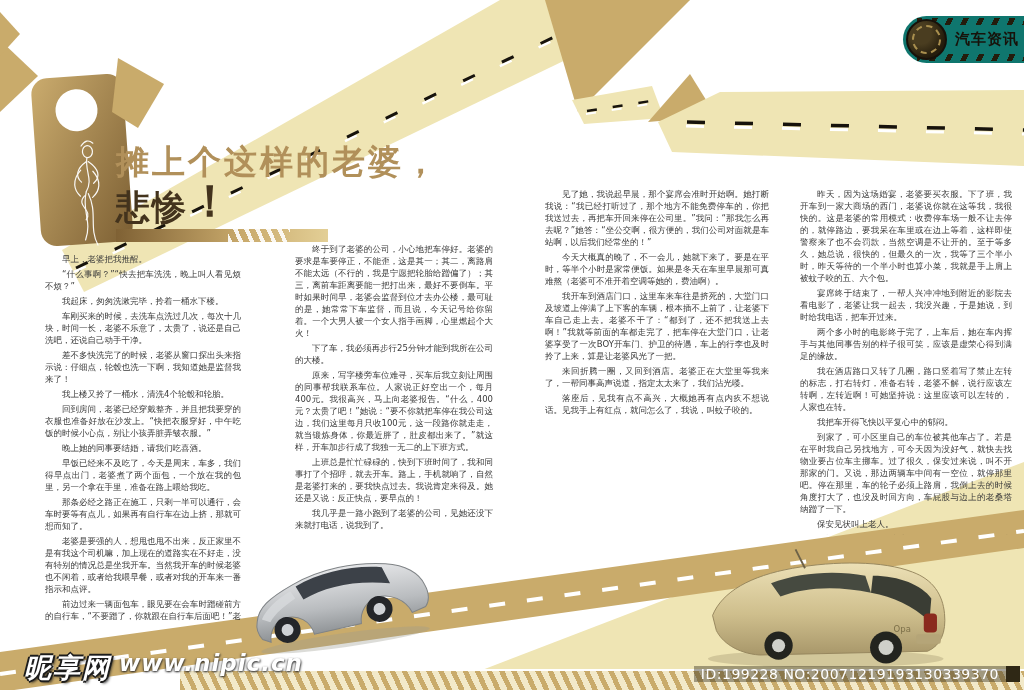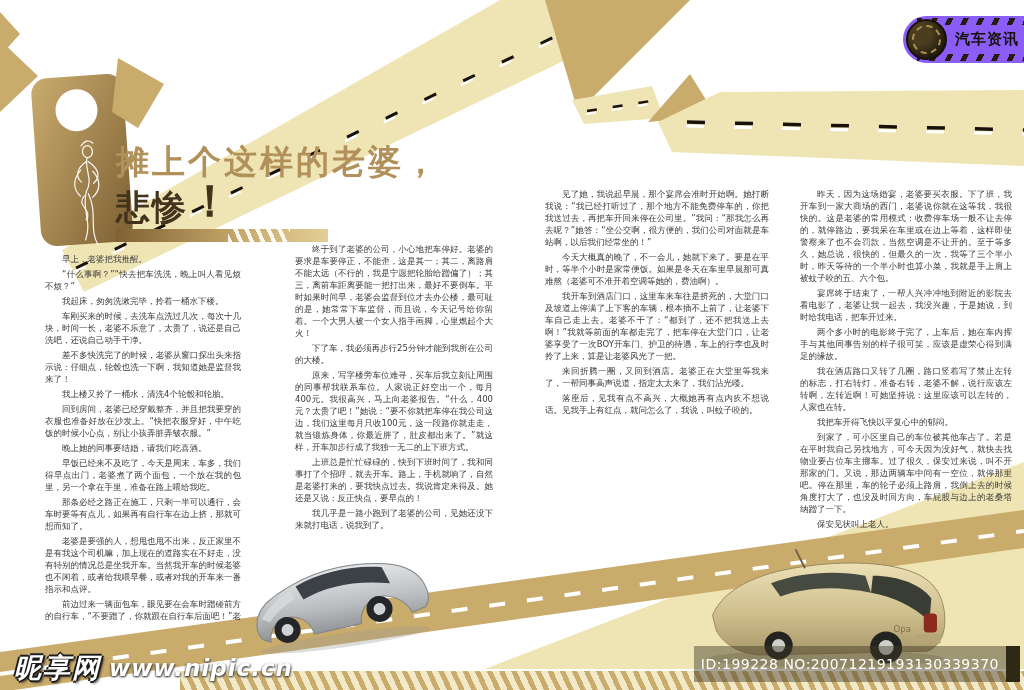--- a/index.html
+++ b/index.html
@@ -12,21 +12,21 @@
   #decor{position:absolute;left:0;top:0;width:1024px;height:690px;z-index:1;}
   
   .hatch-strip{
     position:absolute;left:180px;right:0;bottom:0;height:19px;z-index:2;
     background:repeating-linear-gradient(65deg,#c9ab6b 0 5px,#f2e9c9 5px 11px);
     border-top:2px solid #ffffff;
   }
   
   .badge{
     position:absolute;top:16px;right:0;width:121px;height:47px;z-index:3;
-    background:#8b5cf6;border-radius:24px 0 0 24px;
+    background:#0f766e;border-radius:24px 0 0 24px;
   }
   .badge .track{position:absolute;left:14px;right:0;height:7px;
     background:repeating-linear-gradient(115deg,#241c0c 0 5px,transparent 5px 14px);}
   .badge .track.top{top:2px;}
   .badge .track.bot{bottom:2px;}
   .badge .wheel{
     position:absolute;left:3px;top:3px;width:41px;height:41px;border-radius:50%;
     background:radial-gradient(circle at 35% 35%,#4a3d20 0 30%,#241c0c 70%);
     border:2px solid #17110a;box-sizing:border-box;
   }
@@ -57,37 +57,37 @@
   #col1{left:45px;top:253px;width:196px;height:370px;}
   #col2{left:257px;top:243px;width:198px;height:320px;margin-left:38px;}
   #col3{left:545px;top:188px;width:224px;height:322px;}
   #col4{left:800px;top:188px;width:212px;height:347px;}
   
   .car{position:absolute;z-index:4;}
   #car-silver{left:240px;top:548px;width:205px;height:105px;transform:rotate(-8deg);}
   #car-gold{left:676px;top:540px;width:290px;height:132px;}
   
   .watermark{
-    position:absolute;left:14px;bottom:4px;z-index:6;display:flex;align-items:center;gap:8px;
+    position:absolute;left:24px;bottom:4px;z-index:6;display:flex;align-items:flex-start;gap:8px;
     color:#ffffff;font-style:italic;font-weight:bold;white-space:nowrap;
   }
   .watermark .wm-cn{
     font-size:27px;letter-spacing:2px;
     text-shadow:-2px 0 #1c1c1c,2px 0 #1c1c1c,0 -2px #1c1c1c,0 2px #1c1c1c,2px 2px 3px #1c1c1c;
   }
   .watermark .wm-url{
     font-size:23px;letter-spacing:1px;
     text-shadow:1px 1px 2px rgba(40,40,40,.8),-1px 1px 2px rgba(40,40,40,.6);
   }
   
   .footer-id{
     position:absolute;right:4px;bottom:8px;z-index:6;display:flex;align-items:stretch;
   }
   .footer-id .id-text{
-    background:rgba(62,55,38,.45);color:#fff;font-size:14px;padding:10px 7px;letter-spacing:.5px;
+    background:rgba(62,55,38,.45);color:#fff;font-size:14px;padding:0 7px;letter-spacing:.5px;
   }
   .footer-id .id-corner{display:block;width:14px;background:#2f2815;}
 </style>
 </head>
 <body>
 
 <div id="stage">
 
   <svg id="decor" viewBox="0 0 1024 690" xmlns="http://www.w3.org/2000/svg">
     <defs>

